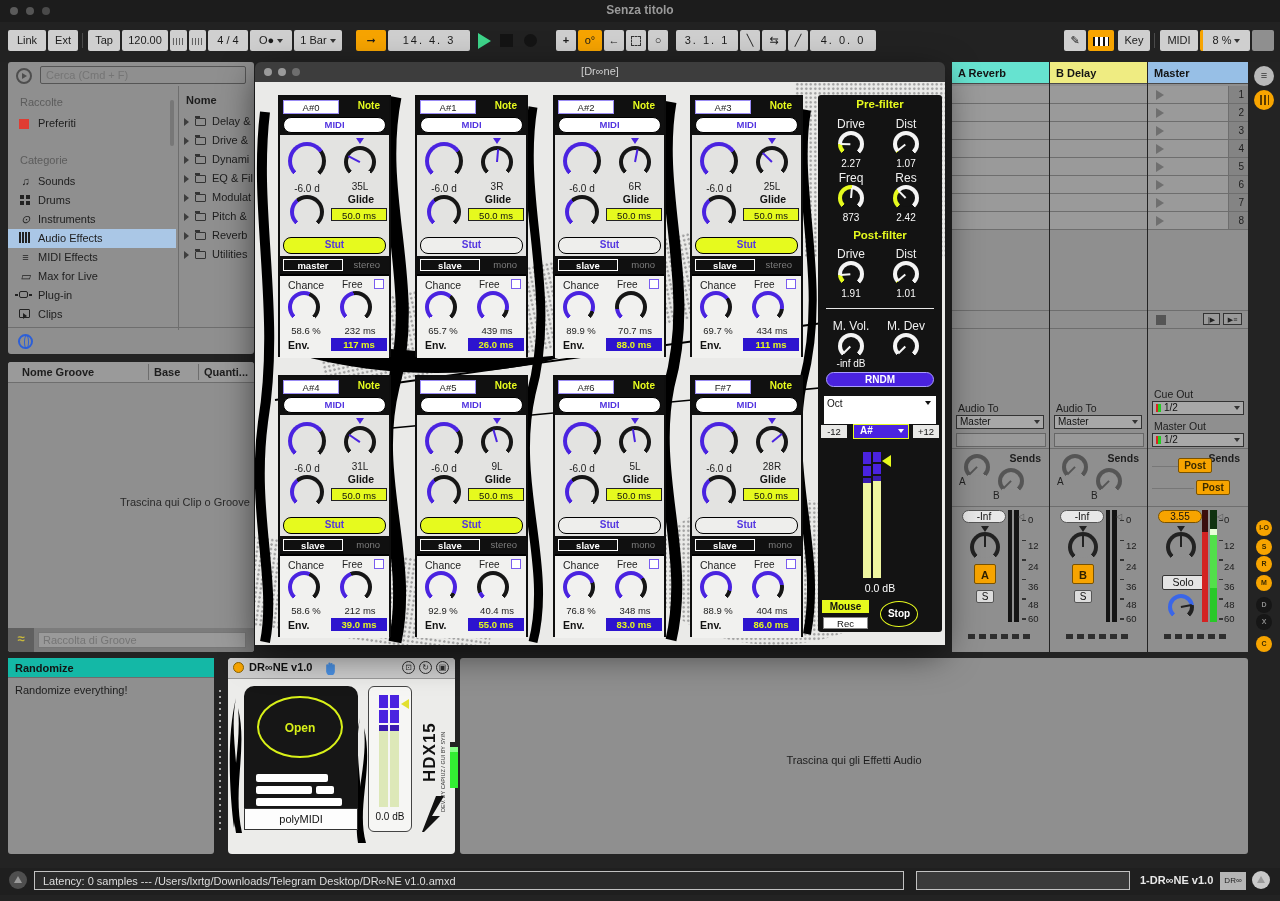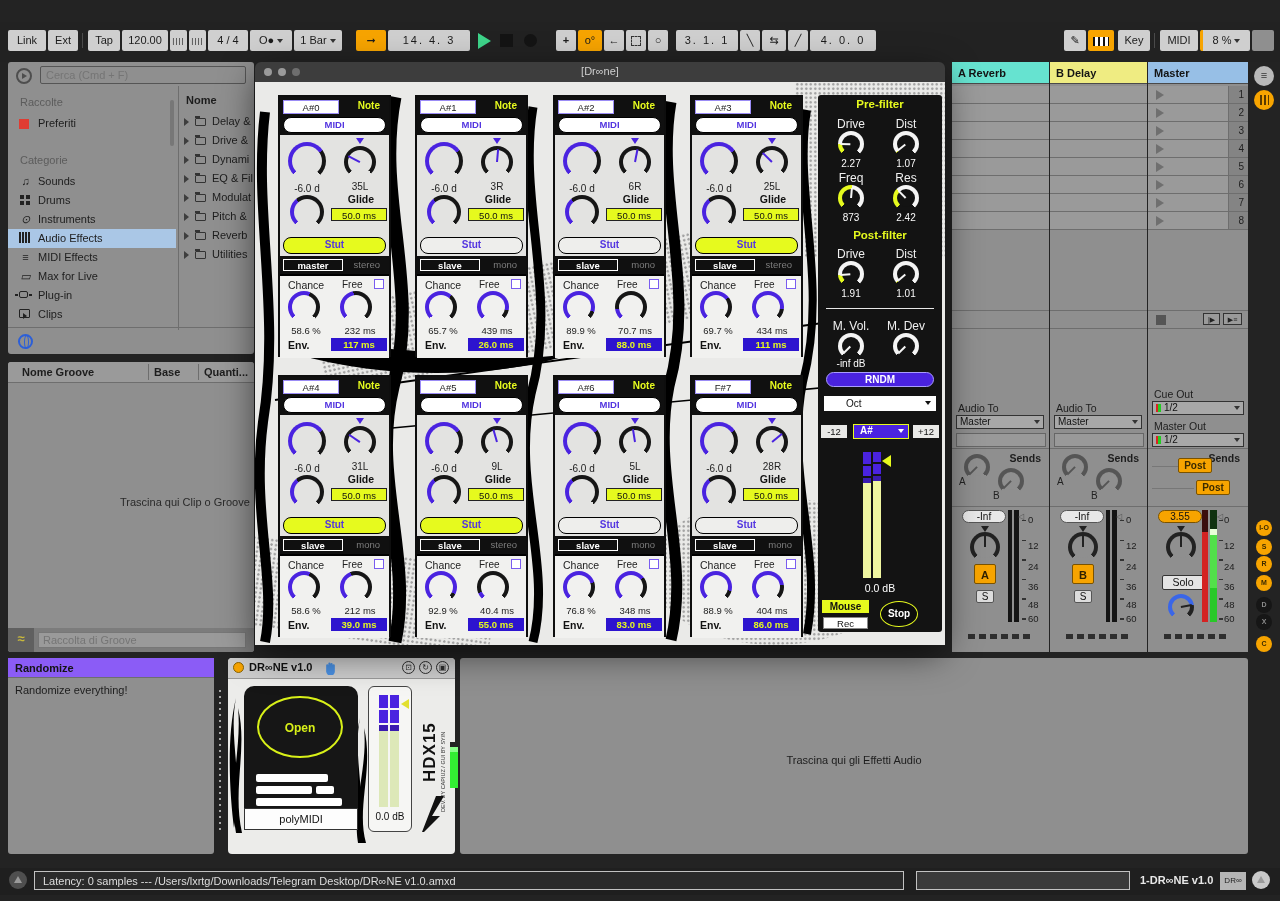--- a/index.html
+++ b/index.html
@@ -114,21 +114,21 @@
   .fval{position:absolute;left:52px;top:49px;width:56px;text-align:center;font-size:9.5px;color:#222;}
   .elab{position:absolute;left:8px;top:63px;font-weight:bold;font-size:10.5px;color:#111;}
   .eval{position:absolute;left:51px;top:62px;width:56px;height:13px;background:#2d14cf;color:#e6fa1e;font-weight:bold;font-size:9.5px;text-align:center;line-height:13px;box-sizing:border-box;}
   
   #mpanel{position:absolute;left:563px;top:13px;width:124px;height:537px;background:#131313;border-radius:3px;z-index:2;}
   #mpanel .ptitle{position:absolute;left:0;right:0;text-align:center;color:#e6fa1e;font-weight:bold;font-size:11.5px;}
   #mpanel .klab{position:absolute;width:48px;text-align:center;color:#f0f0f0;font-size:12px;}
   #mpanel .kval{position:absolute;width:48px;text-align:center;color:#fafafa;font-size:10px;}
   #mpanel .divl{position:absolute;left:8px;right:8px;height:1px;background:#e8e8e8;}
   .rndm{position:absolute;left:8px;top:277px;width:108px;height:15px;background:#4a23e0;border:1px solid #a99cff;border-radius:8px;color:#fff;font-weight:bold;font-size:10px;text-align:center;line-height:14px;box-sizing:border-box;}
-  .octdd{position:absolute;left:6px;top:301px;width:112px;height:15px;background:#fff;color:#111;font-size:10px;line-height:15px;padding-left:22px;box-sizing:border-box;}
+  .octdd{position:absolute;left:6px;top:301px;width:112px;height:28px;background:#fff;color:#111;font-size:10px;line-height:15px;padding-left:3px;box-sizing:border-box;}
   .octdd .caret{position:absolute;right:5px;top:5px;border-top-color:#111;}
   .trbox{position:absolute;top:330px;width:26px;height:13px;background:#e9e9e7;color:#111;font-size:9.5px;text-align:center;line-height:13px;}
   .rootdd{position:absolute;left:35px;top:329px;width:56px;height:15px;background:#4a23e0;border:1.5px solid #e6fa1e;color:#fff;font-weight:bold;font-size:10px;line-height:12px;padding-left:6px;box-sizing:border-box;}
   .rootdd .caret{position:absolute;right:4px;top:4px;border-top-color:#fff;}
   .mmeter{position:absolute;top:357px;width:8px;height:126px;background:linear-gradient(#4a23e0 0 12px,#131313 12px 14px,#4a23e0 14px 24px,#131313 24px 26px,#3a1bb0 26px 31px,#eff5a0 31px 100%);}
   .mmtri{position:absolute;left:64px;top:360px;width:0;height:0;border-top:6px solid transparent;border-bottom:6px solid transparent;border-right:9px solid #e6fa1e;}
   .pdb{position:absolute;left:0;right:0;top:487px;text-align:center;color:#fff;font-size:10.5px;}
   .mousebtn{position:absolute;left:4px;top:505px;width:47px;height:13px;background:#e6fa1e;color:#111;font-weight:bold;font-size:10px;text-align:center;line-height:13px;}
   .recbtn{position:absolute;left:5px;top:522px;width:45px;height:12px;background:#fff;border:1px solid #888;color:#111;font-size:9.5px;text-align:center;line-height:12px;box-sizing:border-box;}
   .stopbtn{position:absolute;left:62px;top:506px;width:38px;height:26px;background:#0c0c0c;border:1.5px solid #e6fa1e;border-radius:50%;color:#fff;font-weight:bold;font-size:10px;text-align:center;line-height:24px;box-sizing:border-box;}
@@ -162,21 +162,21 @@
   .scl{position:absolute;left:76px;font-size:9.5px;color:#1d1d1d;}
   .peak{position:absolute;font-size:8px;color:#555;}
   .dashrow{position:absolute;left:16px;top:572px;width:64px;height:5px;background:repeating-linear-gradient(90deg,#2e2e2e 0 7px,transparent 7px 11px);}
   .railc{position:absolute;width:16px;height:16px;border-radius:50%;background:#f7a400;color:#3a2a00;font-weight:bold;font-size:7px;text-align:center;line-height:16px;}
   .railc.dark{background:#161616;color:#8a8a8a;}
   .bigc{position:absolute;width:20px;height:20px;border-radius:50%;background:#b9b9b9;color:#333;font-size:11px;text-align:center;line-height:19px;}
   .bigc.or{background:#f7a400;}
   .bigc .bars{display:inline-block;width:9px;height:10px;background:repeating-linear-gradient(90deg,#5a3a00 0 2px,transparent 2px 4px);vertical-align:middle;}
   
   #infopanel{left:8px;top:658px;width:206px;height:196px;}
-  #infopanel .ihead{position:absolute;left:0;top:0;right:0;height:20px;background:#8b5cf6;border-bottom:1px solid #6e6e6e;font-weight:bold;font-size:11px;color:#141414;line-height:20px;padding-left:7px;box-sizing:border-box;}
+  #infopanel .ihead{position:absolute;left:0;top:0;right:0;height:20px;background:#14b8a6;border-bottom:1px solid #6e6e6e;font-weight:bold;font-size:11px;color:#141414;line-height:20px;padding-left:7px;box-sizing:border-box;}
   #infopanel .idesc{position:absolute;left:7px;top:26px;font-size:11px;color:#1d1d1d;}
   .dragdots{position:absolute;left:219px;top:690px;width:2px;height:140px;background:repeating-linear-gradient(#a5a5a5 0 2px,transparent 2px 6px);}
   #device{position:absolute;left:228px;top:658px;width:227px;height:196px;background:#ececea;border-radius:4px;}
   #device .dhead{position:absolute;left:0;top:0;right:0;height:20px;background:#cdcdcd;border-radius:4px 4px 0 0;border-bottom:1px solid #9a9a9a;}
   #device .dact{position:absolute;left:5px;top:4px;width:11px;height:11px;border-radius:50%;background:#f7a400;border:1px solid #8a6200;box-sizing:border-box;}
   #device .dtitle{position:absolute;left:21px;top:3px;font-weight:bold;font-size:11px;color:#111;}
   .dcir{position:absolute;top:3px;width:13px;height:13px;border:1.5px solid #2e2e2e;border-radius:50%;font-size:8px;color:#2e2e2e;text-align:center;line-height:12px;box-sizing:border-box;}
   #dblack{position:absolute;left:16px;top:28px;width:114px;height:140px;background:#161616;border-radius:10px;}
   #dblack .openell{position:absolute;left:13px;top:10px;width:86px;height:62px;border:2px solid #d8f018;border-radius:50%;color:#d8f018;font-weight:bold;font-size:12px;text-align:center;line-height:60px;box-sizing:border-box;}
   #dblack .logo1{position:absolute;left:12px;top:88px;width:72px;height:8px;background:#fff;border-radius:2px;}
@@ -201,20 +201,26 @@
   .stcir:before{content:"";position:absolute;left:4.5px;top:5px;border-left:4.5px solid transparent;border-right:4.5px solid transparent;border-bottom:7px solid #9a9a9a;}
   .stbox{position:absolute;top:3px;height:19px;border:1px solid #c2c2c2;background:#2a2a2a;font-size:11px;color:#dedede;line-height:19px;padding-left:8px;box-sizing:border-box;white-space:nowrap;overflow:hidden;}
   .stref{position:absolute;top:6px;font-weight:bold;font-size:11px;color:#e8e8e8;}
   .stchip{position:absolute;top:4px;width:26px;height:18px;background:#b5b5b5;font-size:8px;color:#222;text-align:center;line-height:18px;}
 </style>
 </head>
 <body>
 
 <div id="app">
 
+  <div id="titlebar">
+    <span class="tdot" style="left:10px;background:#5b5b5b"></span>
+    <span class="tdot" style="left:26px;background:#555"></span>
+    <span class="tdot" style="left:42px;background:#4a4a4a"></span>
+    <span class="t-title">Senza titolo</span>
+  </div>
 
   <div id="transport">
     <span class="tbtn" style="left:8px;width:38px">Link</span>
     <span class="tbtn" style="left:48px;width:30px">Ext</span>
     <span class="tsep" style="left:82px"></span>
     <span class="tbtn" style="left:88px;width:32px">Tap</span>
     <span class="tbtn" style="left:122px;width:46px">120.00</span>
     <span class="tbtn" style="left:170px;width:17px;font-size:8px;letter-spacing:1px">||||</span>
     <span class="tbtn" style="left:189px;width:17px;font-size:8px;letter-spacing:1px">||||</span>
     <span class="tbtn" style="left:208px;width:40px">4 / 4</span>

